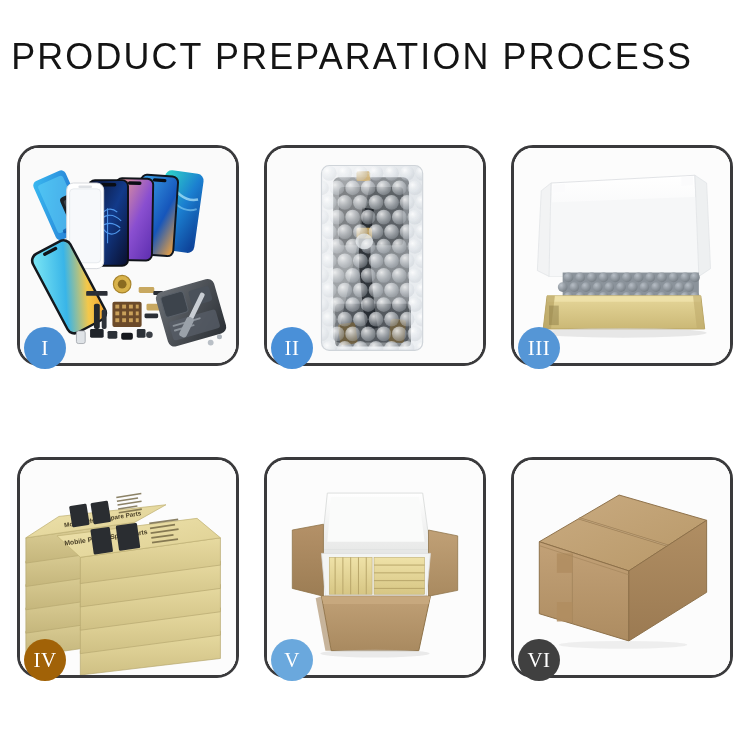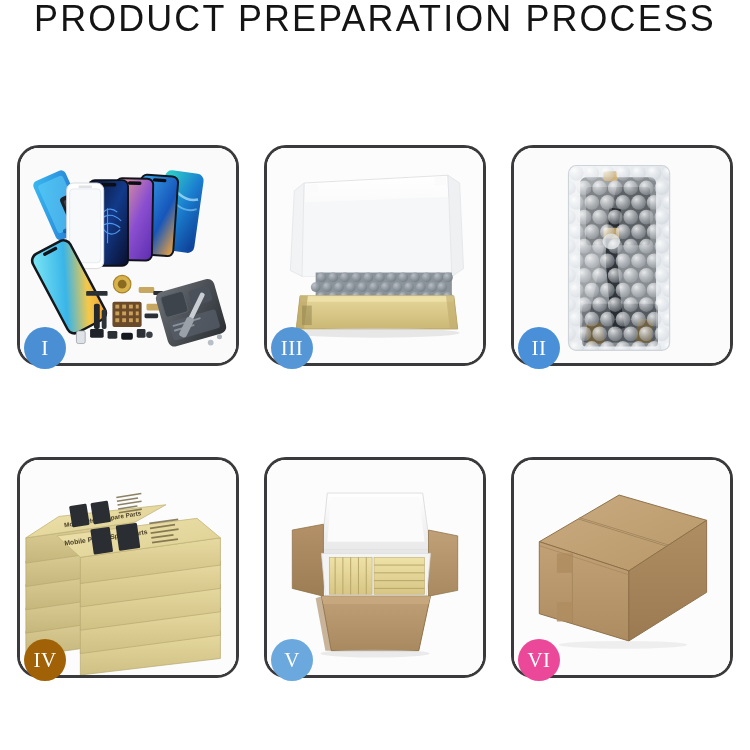--- a/index.html
+++ b/index.html
@@ -5,21 +5,21 @@
   * { box-sizing: border-box; margin: 0; padding: 0; }
   html, body {
     width: 750px; height: 750px;
     background: #ffffff;
     font-family: "Liberation Sans", sans-serif;
     overflow: hidden;
   }
   .page { position: relative; width: 750px; height: 750px; background: #fff; }
 
   
-  .header { text-align: center; }
+  .header { text-align: left; padding-top: 38px; }
   .title {
     font-size: 37px;
     letter-spacing: 2.2px;
     color: #141414;
     font-weight: 400;
     line-height: 1.05;
     transform: scaleX(0.97);
   }
   .subtitle {
     margin-top: 11px;
@@ -66,21 +66,21 @@
     font-family: "Liberation Serif", serif;
     font-size: 21px;
     letter-spacing: 0.5px;
     z-index: 5;
   }
   .badge.b1 { background:#4a8fd4; }
   .badge.b2 { background:#4a90d8; }
   .badge.b3 { background:#5596d6; }
   .badge.b4 { background:#a16207; }
   .badge.b5 { background:#6aa8dd; }
-  .badge.b6 { background:#ec4899; }
+  .badge.b6 { background:#404040; }
 </style>
 </head>
 <body>
 
 <div class="page">
 
   <div class="header">
     <div class="title">PRODUCT PREPARATION PROCESS</div>
   </div>
 
@@ -229,83 +229,20 @@
           <g transform="translate(186,148) rotate(26)">
             <rect x="0" y="0" width="5" height="30" rx="2" fill="#c9ced4"></rect>
             <rect x="-1.5" y="28" width="8" height="22" rx="3" fill="#9aa1a9"></rect>
           </g>
 
           <circle cx="196" cy="200" r="3" fill="#b9bfc6"></circle>
           <circle cx="205" cy="194" r="2.6" fill="#aab1b8"></circle>
         </svg>
       </div>
       <div class="badge b1">I</div>
-    </div>
-
-    <div class="panel">
-      <div class="panel-inner">
-        <svg viewBox="0 0 222 221" xmlns="http://www.w3.org/2000/svg">
-          <defs>
-            <linearGradient id="lidg" x1="0" y1="0" x2="0" y2="1">
-              <stop offset="0" stop-color="#ffffff"></stop>
-                <stop offset="1" stop-color="#eceef0"></stop>
-            </linearGradient>
-            <linearGradient id="kraft3" x1="0" y1="0" x2="0" y2="1">
-              <stop offset="0" stop-color="#e6d79a"></stop>
-                <stop offset="1" stop-color="#cbb876"></stop>
-            </linearGradient>
-            <radialGradient id="bub3" cx="0.35" cy="0.3" r="0.8">
-              <stop offset="0" stop-color="#b9c0c8"></stop>
-                <stop offset="1" stop-color="#70787f"></stop>
-            </radialGradient>
-          </defs>
-          <rect width="222" height="221" fill="#fcfcfc"></rect>
-
-          <path d="M38 36 L186 28 L190 132 L36 132 Z" fill="url(#lidg)" stroke="#e0e2e5" stroke-width="1"></path>
-          <path d="M36 56 L190 50 L190 132 L36 132 Z" fill="#f6f7f8"></path>
-
-          <path d="M38 36 L36 132 L24 126 L28 44 Z" fill="#f2f3f4" stroke="#e2e4e6" stroke-width="0.8"></path>
-          <path d="M186 28 L190 132 L202 124 L198 36 Z" fill="#eef0f1" stroke="#e2e4e6" stroke-width="0.8"></path>
-
-          <path d="M40 38 L52 37 L52 45 L40 46 Z" fill="#fbfbfc"></path>
-          <path d="M172 30 L184 29 L184 38 L172 39 Z" fill="#fbfbfc"></path>
-
-          <g>
-            <rect x="50" y="128" width="140" height="26" fill="#8b939b"></rect>
-            <g opacity="0.95">
-              <g id="b3row">
-                <circle cx="56" cy="133" r="5" fill="url(#bub3)"></circle>
-                  <circle cx="68" cy="133" r="5" fill="url(#bub3)"></circle>
-                <circle cx="80" cy="133" r="5" fill="url(#bub3)"></circle>
-                  <circle cx="92" cy="133" r="5" fill="url(#bub3)"></circle>
-                <circle cx="104" cy="133" r="5" fill="url(#bub3)"></circle>
-                  <circle cx="116" cy="133" r="5" fill="url(#bub3)"></circle>
-                <circle cx="128" cy="133" r="5" fill="url(#bub3)"></circle>
-                  <circle cx="140" cy="133" r="5" fill="url(#bub3)"></circle>
-                <circle cx="152" cy="133" r="5" fill="url(#bub3)"></circle>
-                  <circle cx="164" cy="133" r="5" fill="url(#bub3)"></circle>
-                <circle cx="176" cy="133" r="5" fill="url(#bub3)"></circle>
-                  <circle cx="186" cy="133" r="5" fill="url(#bub3)"></circle>
-              </g>
-              <use href="#b3row" y="10" x="-6"></use>
-              <use href="#b3row" y="20"></use>
-            </g>
-          </g>
-
-          <path d="M34 152 L192 152 L196 186 L30 186 Z" fill="url(#kraft3)" stroke="#b9a565" stroke-width="1"></path>
-          <path d="M34 152 L192 152 L192 158 L34 158 Z" fill="#f0e4ad" opacity="0.8"></path>
-
-          <path d="M30 186 L34 152 L42 152 L38 186 Z" fill="#b8a464" opacity="0.7"></path>
-          <path d="M196 186 L192 152 L184 152 L188 186 Z" fill="#c0ac6c" opacity="0.6"></path>
-          <rect x="36" y="162" width="10" height="20" fill="#8a7a45" opacity="0.45"></rect>
-
-          <ellipse cx="112" cy="190" rx="86" ry="5" fill="#d6d6d6" opacity="0.55"></ellipse>
-        </svg>
-      </div>
-      <div class="badge b3">III</div>
     </div>
 
     <div class="panel">
       <div class="panel-inner">
         <svg viewBox="0 0 222 221" xmlns="http://www.w3.org/2000/svg">
           <defs>
             <linearGradient id="wrapg" x1="0" y1="0" x2="1" y2="1">
               <stop offset="0" stop-color="#f2f4f6"></stop>
                 <stop offset="0.5" stop-color="#e2e6ea"></stop>
                 <stop offset="1" stop-color="#eef1f4"></stop>
@@ -365,20 +302,83 @@
           <rect x="56" y="18" width="104" height="190" rx="8" fill="none" stroke="#cfd4d9" stroke-width="1.2"></rect>
         </svg>
       </div>
       <div class="badge b2">II</div>
     </div>
 
     <div class="panel">
       <div class="panel-inner">
         <svg viewBox="0 0 222 221" xmlns="http://www.w3.org/2000/svg">
           <defs>
+            <linearGradient id="lidg" x1="0" y1="0" x2="0" y2="1">
+              <stop offset="0" stop-color="#ffffff"></stop>
+                <stop offset="1" stop-color="#eceef0"></stop>
+            </linearGradient>
+            <linearGradient id="kraft3" x1="0" y1="0" x2="0" y2="1">
+              <stop offset="0" stop-color="#e6d79a"></stop>
+                <stop offset="1" stop-color="#cbb876"></stop>
+            </linearGradient>
+            <radialGradient id="bub3" cx="0.35" cy="0.3" r="0.8">
+              <stop offset="0" stop-color="#b9c0c8"></stop>
+                <stop offset="1" stop-color="#70787f"></stop>
+            </radialGradient>
+          </defs>
+          <rect width="222" height="221" fill="#fcfcfc"></rect>
+
+          <path d="M38 36 L186 28 L190 132 L36 132 Z" fill="url(#lidg)" stroke="#e0e2e5" stroke-width="1"></path>
+          <path d="M36 56 L190 50 L190 132 L36 132 Z" fill="#f6f7f8"></path>
+
+          <path d="M38 36 L36 132 L24 126 L28 44 Z" fill="#f2f3f4" stroke="#e2e4e6" stroke-width="0.8"></path>
+          <path d="M186 28 L190 132 L202 124 L198 36 Z" fill="#eef0f1" stroke="#e2e4e6" stroke-width="0.8"></path>
+
+          <path d="M40 38 L52 37 L52 45 L40 46 Z" fill="#fbfbfc"></path>
+          <path d="M172 30 L184 29 L184 38 L172 39 Z" fill="#fbfbfc"></path>
+
+          <g>
+            <rect x="50" y="128" width="140" height="26" fill="#8b939b"></rect>
+            <g opacity="0.95">
+              <g id="b3row">
+                <circle cx="56" cy="133" r="5" fill="url(#bub3)"></circle>
+                  <circle cx="68" cy="133" r="5" fill="url(#bub3)"></circle>
+                <circle cx="80" cy="133" r="5" fill="url(#bub3)"></circle>
+                  <circle cx="92" cy="133" r="5" fill="url(#bub3)"></circle>
+                <circle cx="104" cy="133" r="5" fill="url(#bub3)"></circle>
+                  <circle cx="116" cy="133" r="5" fill="url(#bub3)"></circle>
+                <circle cx="128" cy="133" r="5" fill="url(#bub3)"></circle>
+                  <circle cx="140" cy="133" r="5" fill="url(#bub3)"></circle>
+                <circle cx="152" cy="133" r="5" fill="url(#bub3)"></circle>
+                  <circle cx="164" cy="133" r="5" fill="url(#bub3)"></circle>
+                <circle cx="176" cy="133" r="5" fill="url(#bub3)"></circle>
+                  <circle cx="186" cy="133" r="5" fill="url(#bub3)"></circle>
+              </g>
+              <use href="#b3row" y="10" x="-6"></use>
+              <use href="#b3row" y="20"></use>
+            </g>
+          </g>
+
+          <path d="M34 152 L192 152 L196 186 L30 186 Z" fill="url(#kraft3)" stroke="#b9a565" stroke-width="1"></path>
+          <path d="M34 152 L192 152 L192 158 L34 158 Z" fill="#f0e4ad" opacity="0.8"></path>
+
+          <path d="M30 186 L34 152 L42 152 L38 186 Z" fill="#b8a464" opacity="0.7"></path>
+          <path d="M196 186 L192 152 L184 152 L188 186 Z" fill="#c0ac6c" opacity="0.6"></path>
+          <rect x="36" y="162" width="10" height="20" fill="#8a7a45" opacity="0.45"></rect>
+
+          <ellipse cx="112" cy="190" rx="86" ry="5" fill="#d6d6d6" opacity="0.55"></ellipse>
+        </svg>
+      </div>
+      <div class="badge b3">III</div>
+    </div>
+
+    <div class="panel">
+      <div class="panel-inner">
+        <svg viewBox="0 0 222 221" xmlns="http://www.w3.org/2000/svg">
+          <defs>
             <linearGradient id="boxTop" x1="0" y1="0" x2="1" y2="1">
               <stop offset="0" stop-color="#efe3ad"></stop>
                 <stop offset="1" stop-color="#ddcf92"></stop>
             </linearGradient>
             <linearGradient id="boxSide" x1="0" y1="0" x2="0" y2="1">
               <stop offset="0" stop-color="#e7daa0"></stop>
                 <stop offset="1" stop-color="#cfc084"></stop>
             </linearGradient>
             <linearGradient id="boxSideL" x1="0" y1="0" x2="0" y2="1">
               <stop offset="0" stop-color="#ddd098"></stop>

